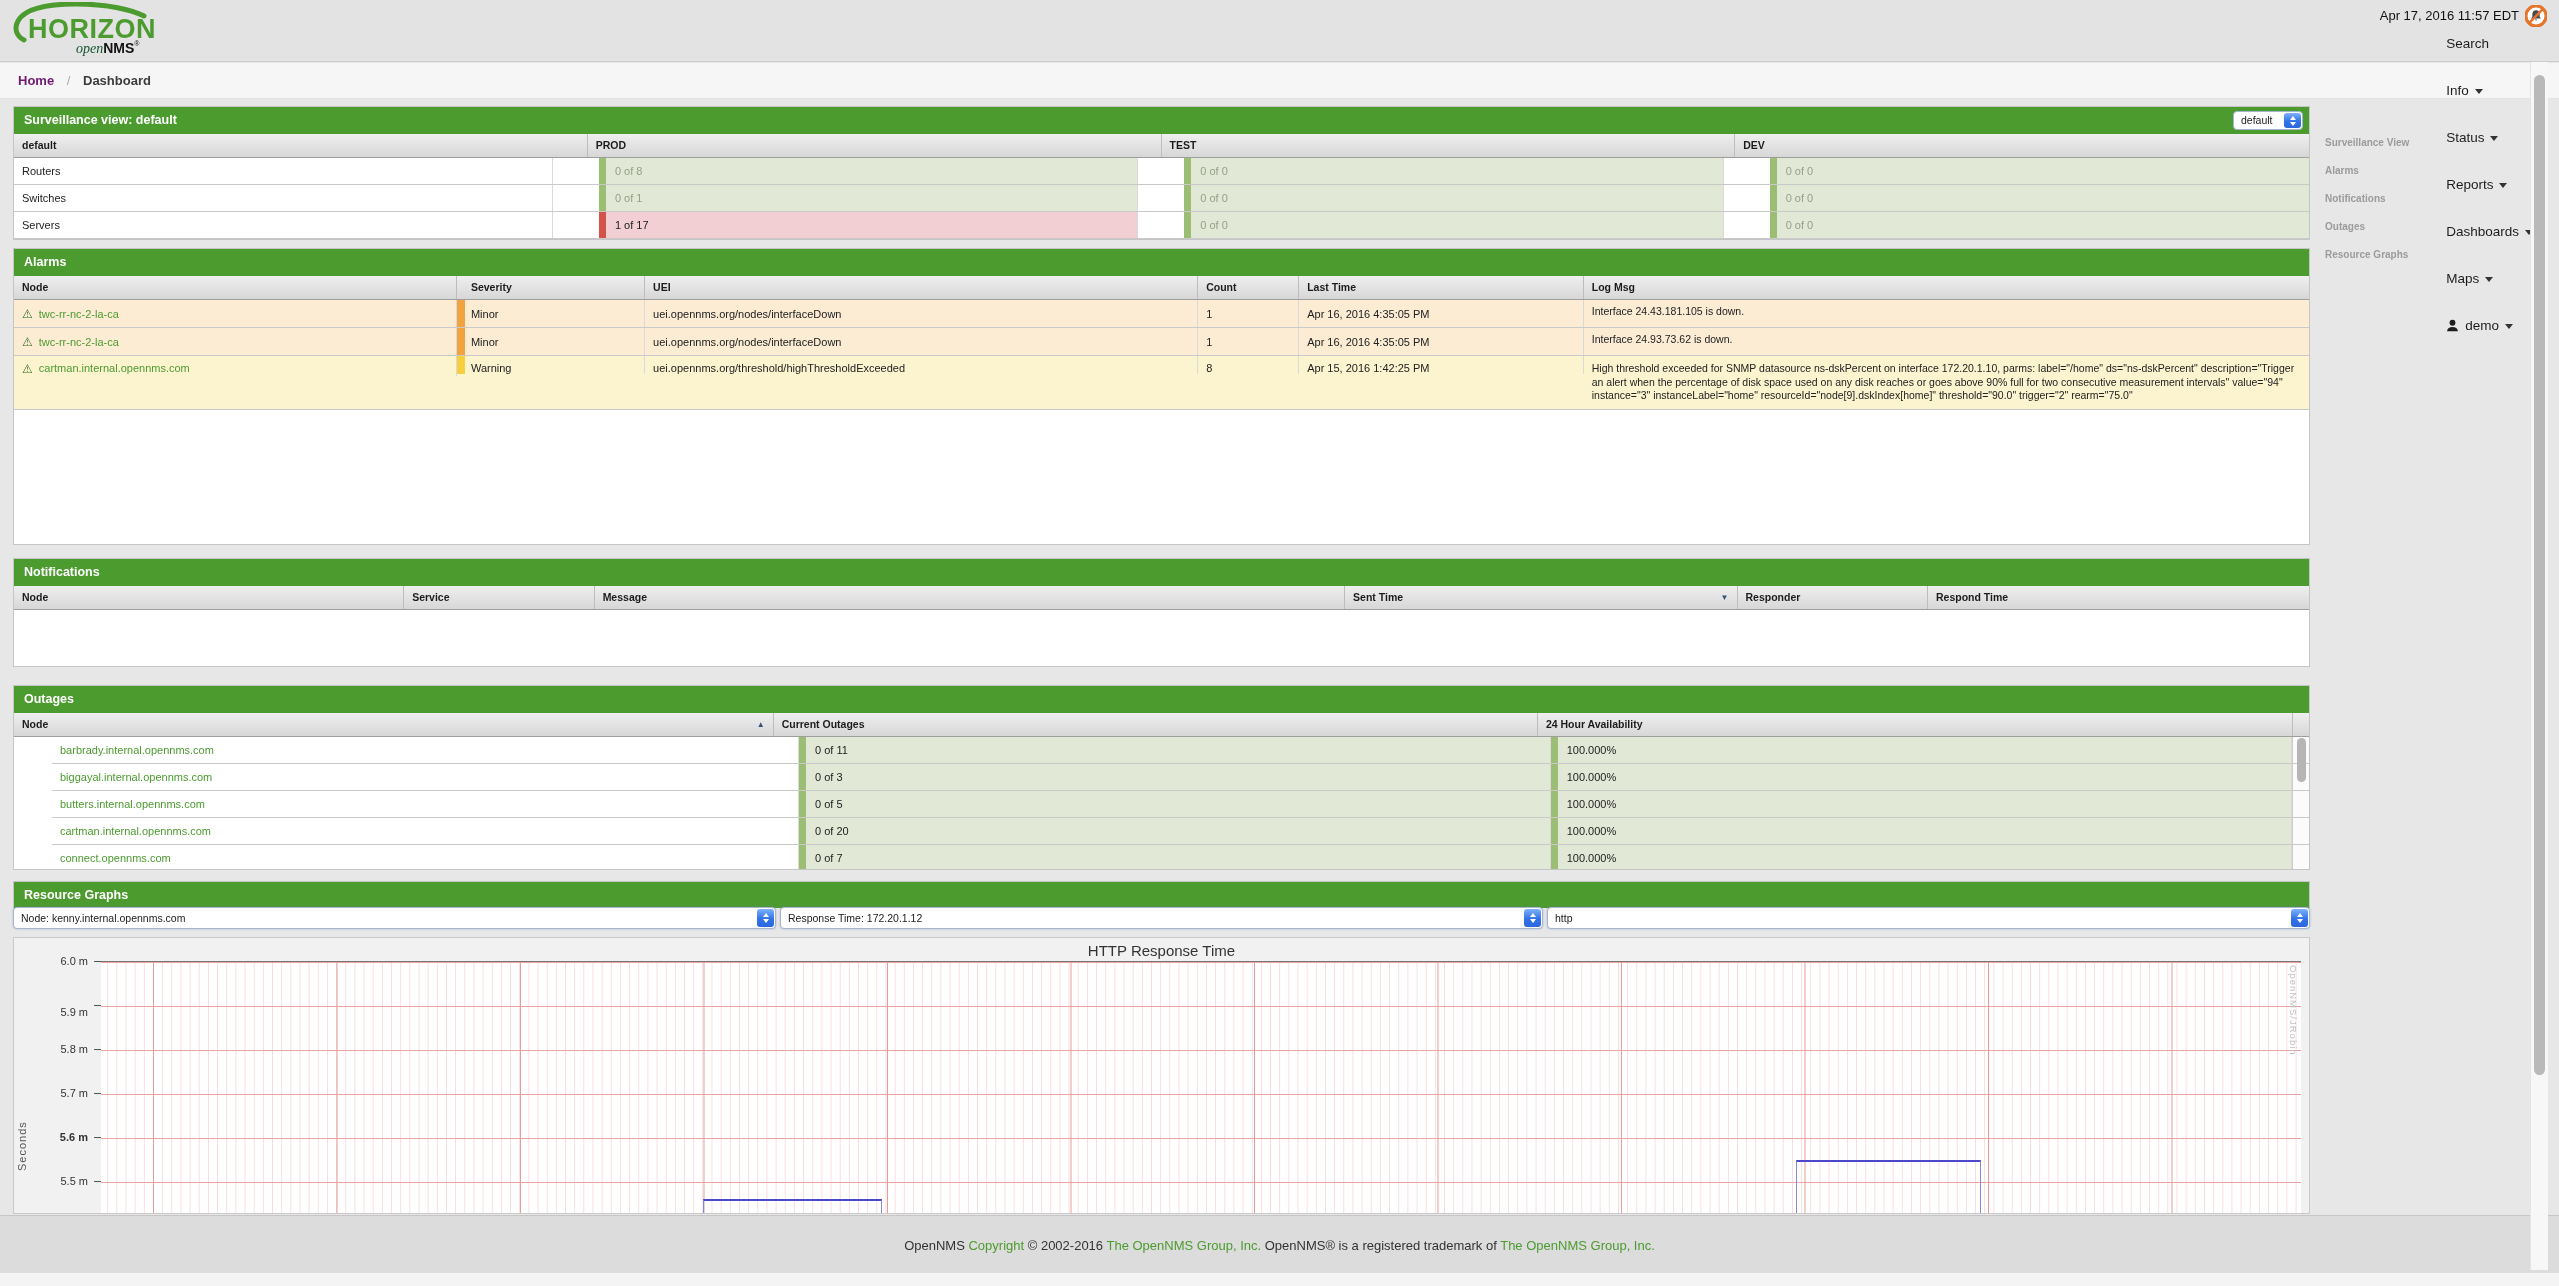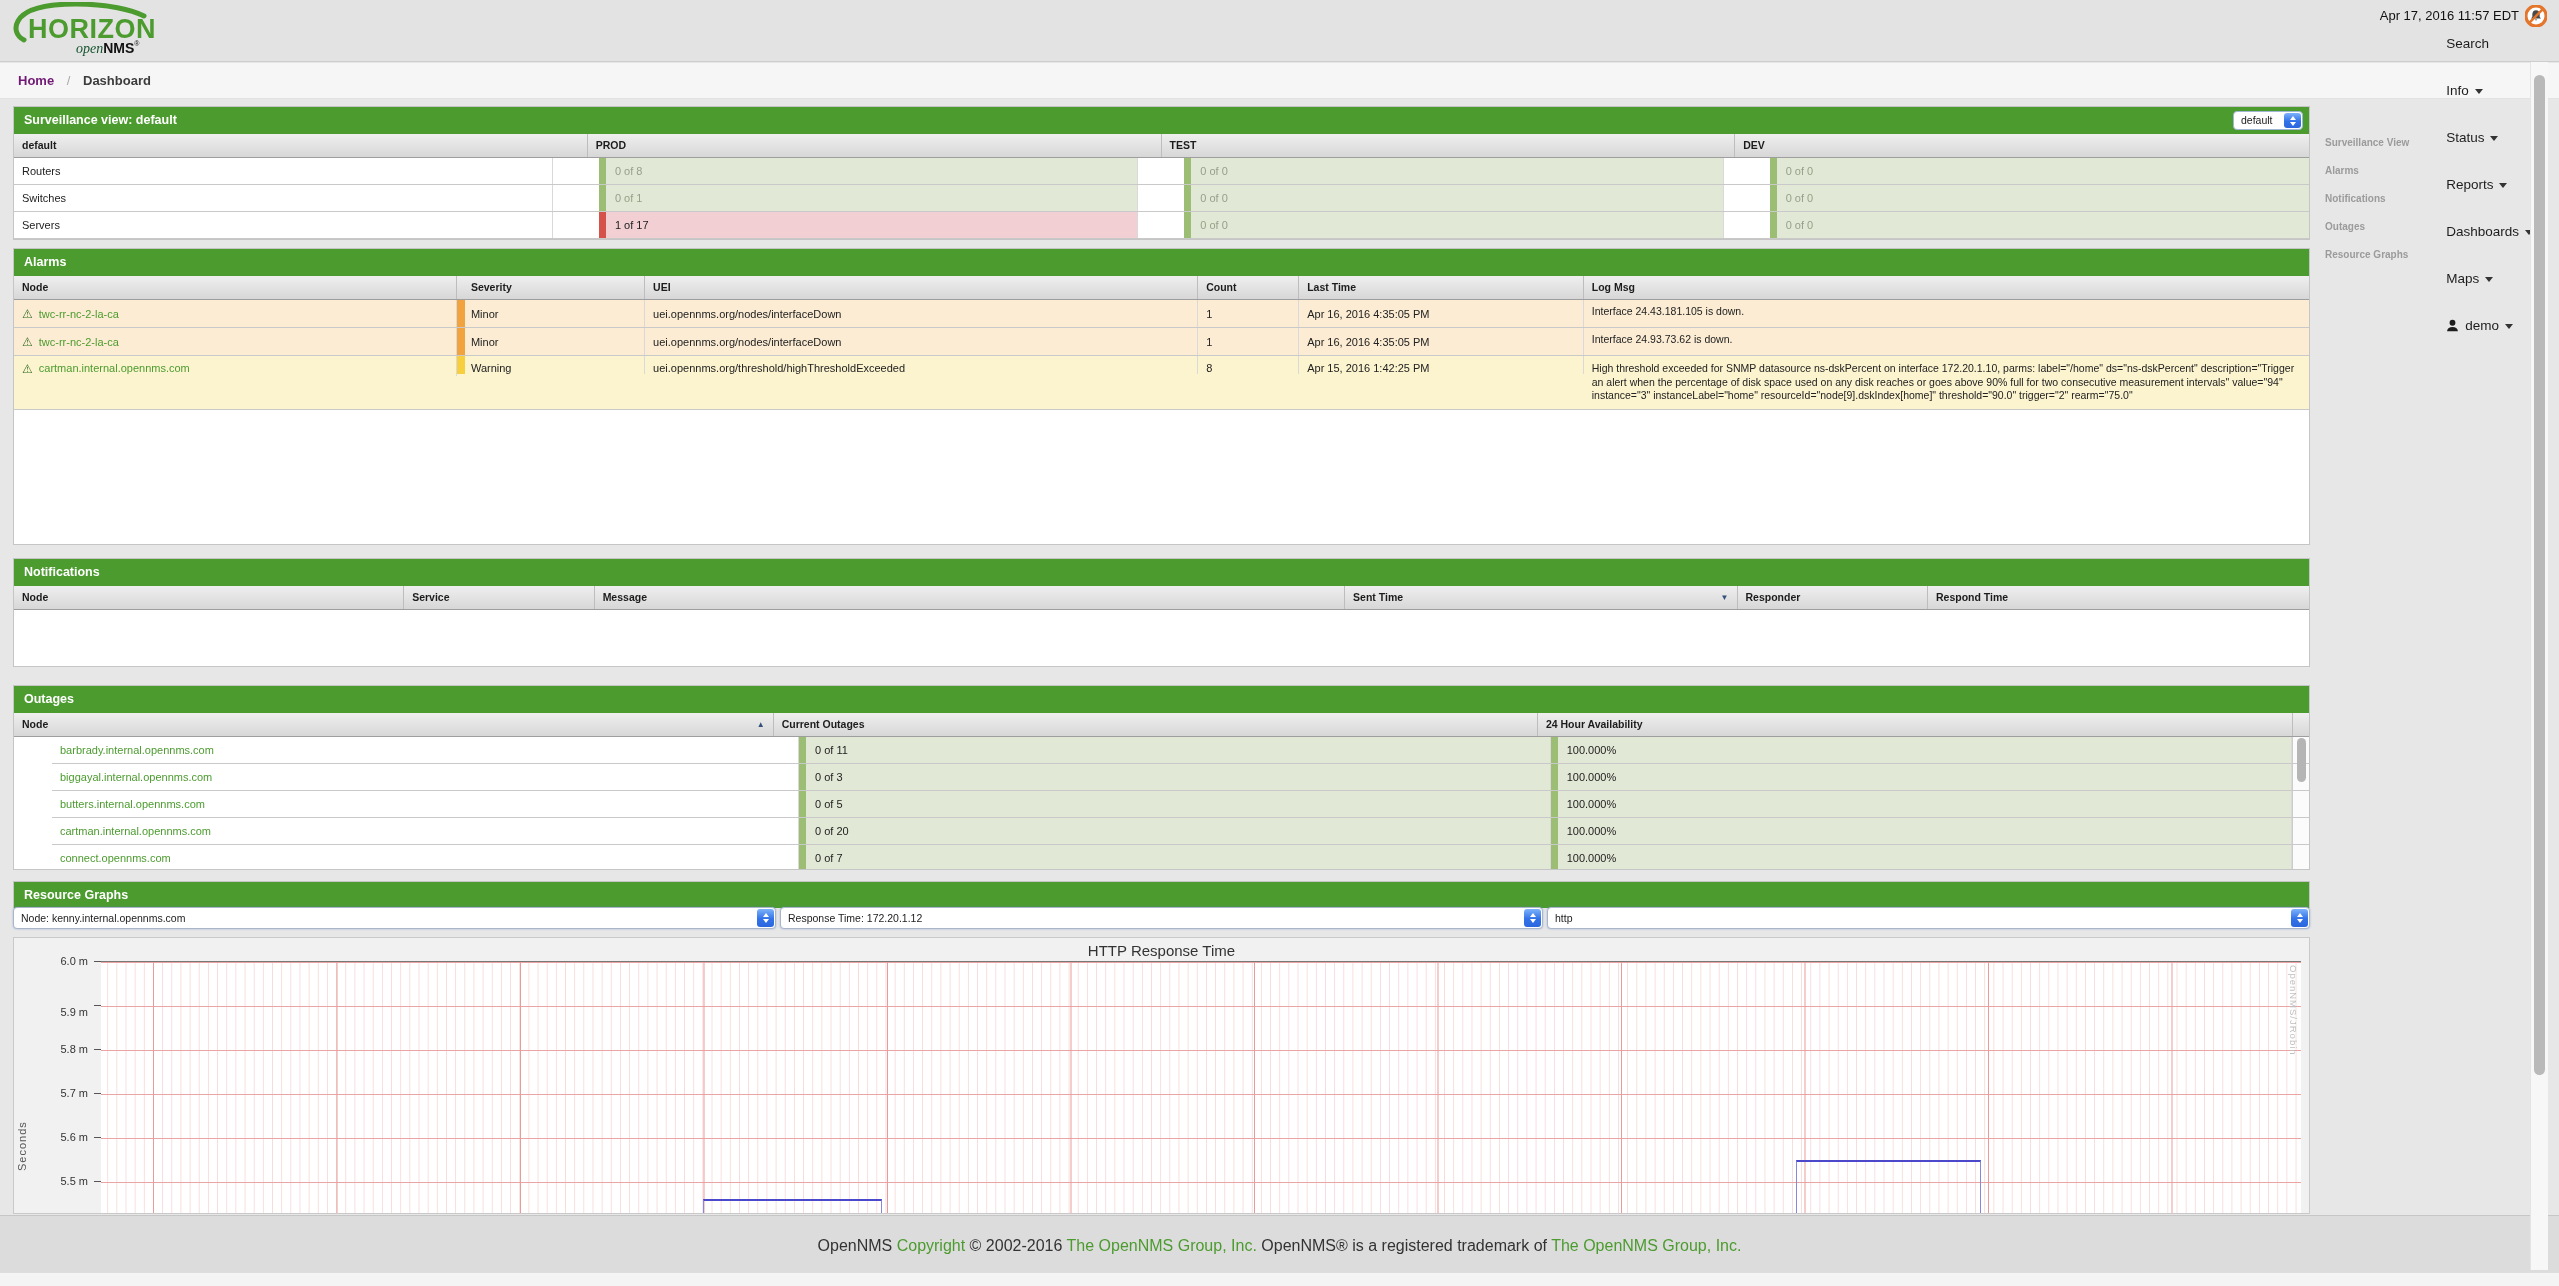--- a/index.html
+++ b/index.html
@@ -152,21 +152,21 @@
 
   
   .side-links { position:absolute; left:2325px; top:30px; }
   .side-link { display:block; height:28px; line-height:28px; font-size:10px; color:#9b9b9b;
     cursor:pointer; white-space:nowrap;font-weight:bold; }
 
   
   .footer { position:absolute; top:1215px; left:0; width:100%; height:57px;
     background:#dcdcdc; border-top:1px solid #c6c6c6; z-index:30; }
   .footer-text { position:absolute; top:0; left:0; width:100%; text-align:center;
-    line-height:60px; font-size:16px; color:#333; }
+    line-height:60px; font-size:13px; color:#333; }
   .footer a, .flink { color:#4c9b2f; cursor:pointer; }
   .footer-strip { position:absolute; top:1272px; left:0; width:100%; height:14px;
     background:#f4f4f4; border-top:1px solid #ddd; z-index:30; }
 
   
   .page-scroll { position:absolute; left:2530px; top:62px; width:18px; height:1208px;
     background:#f7f7f7; border-left:1px solid #e4e4e4; z-index:40; }
   .page-thumb { position:absolute; left:3px; top:13px; width:11px; height:1000px;
     background:#b9b9b9; border-radius:6px; cursor:pointer; }
 </style>
@@ -484,21 +484,21 @@
     </span>
   </div>
 
   <div class="graph-panel">
     <div class="graph-title">HTTP Response Time</div>
 
     <div class="ytick" style="left:12px; top:17px;">6.0 m</div>
     <div class="ytick" style="left:12px; top:68px;">5.9 m</div>
     <div class="ytick" style="left:12px; top:105px;">5.8 m</div>
     <div class="ytick" style="left:12px; top:149px;">5.7 m</div>
-    <div class="ytick" style="left:12px; top:193px;">5.6 m</div>
+    <div class="ytick" style="left:12px; top:193px;font-weight:bold;">5.6 m</div>
     <div class="ytick" style="left:12px; top:237px;">5.5 m</div>
     <div class="ytickmark" style="top:23px;"></div>
     <div class="ytickmark" style="top:67px;"></div>
     <div class="ytickmark" style="top:111px;"></div>
     <div class="ytickmark" style="top:155px;"></div>
     <div class="ytickmark" style="top:199px;"></div>
     <div class="ytickmark" style="top:243px;"></div>
 
     <div class="ylabel">Seconds</div>
 

